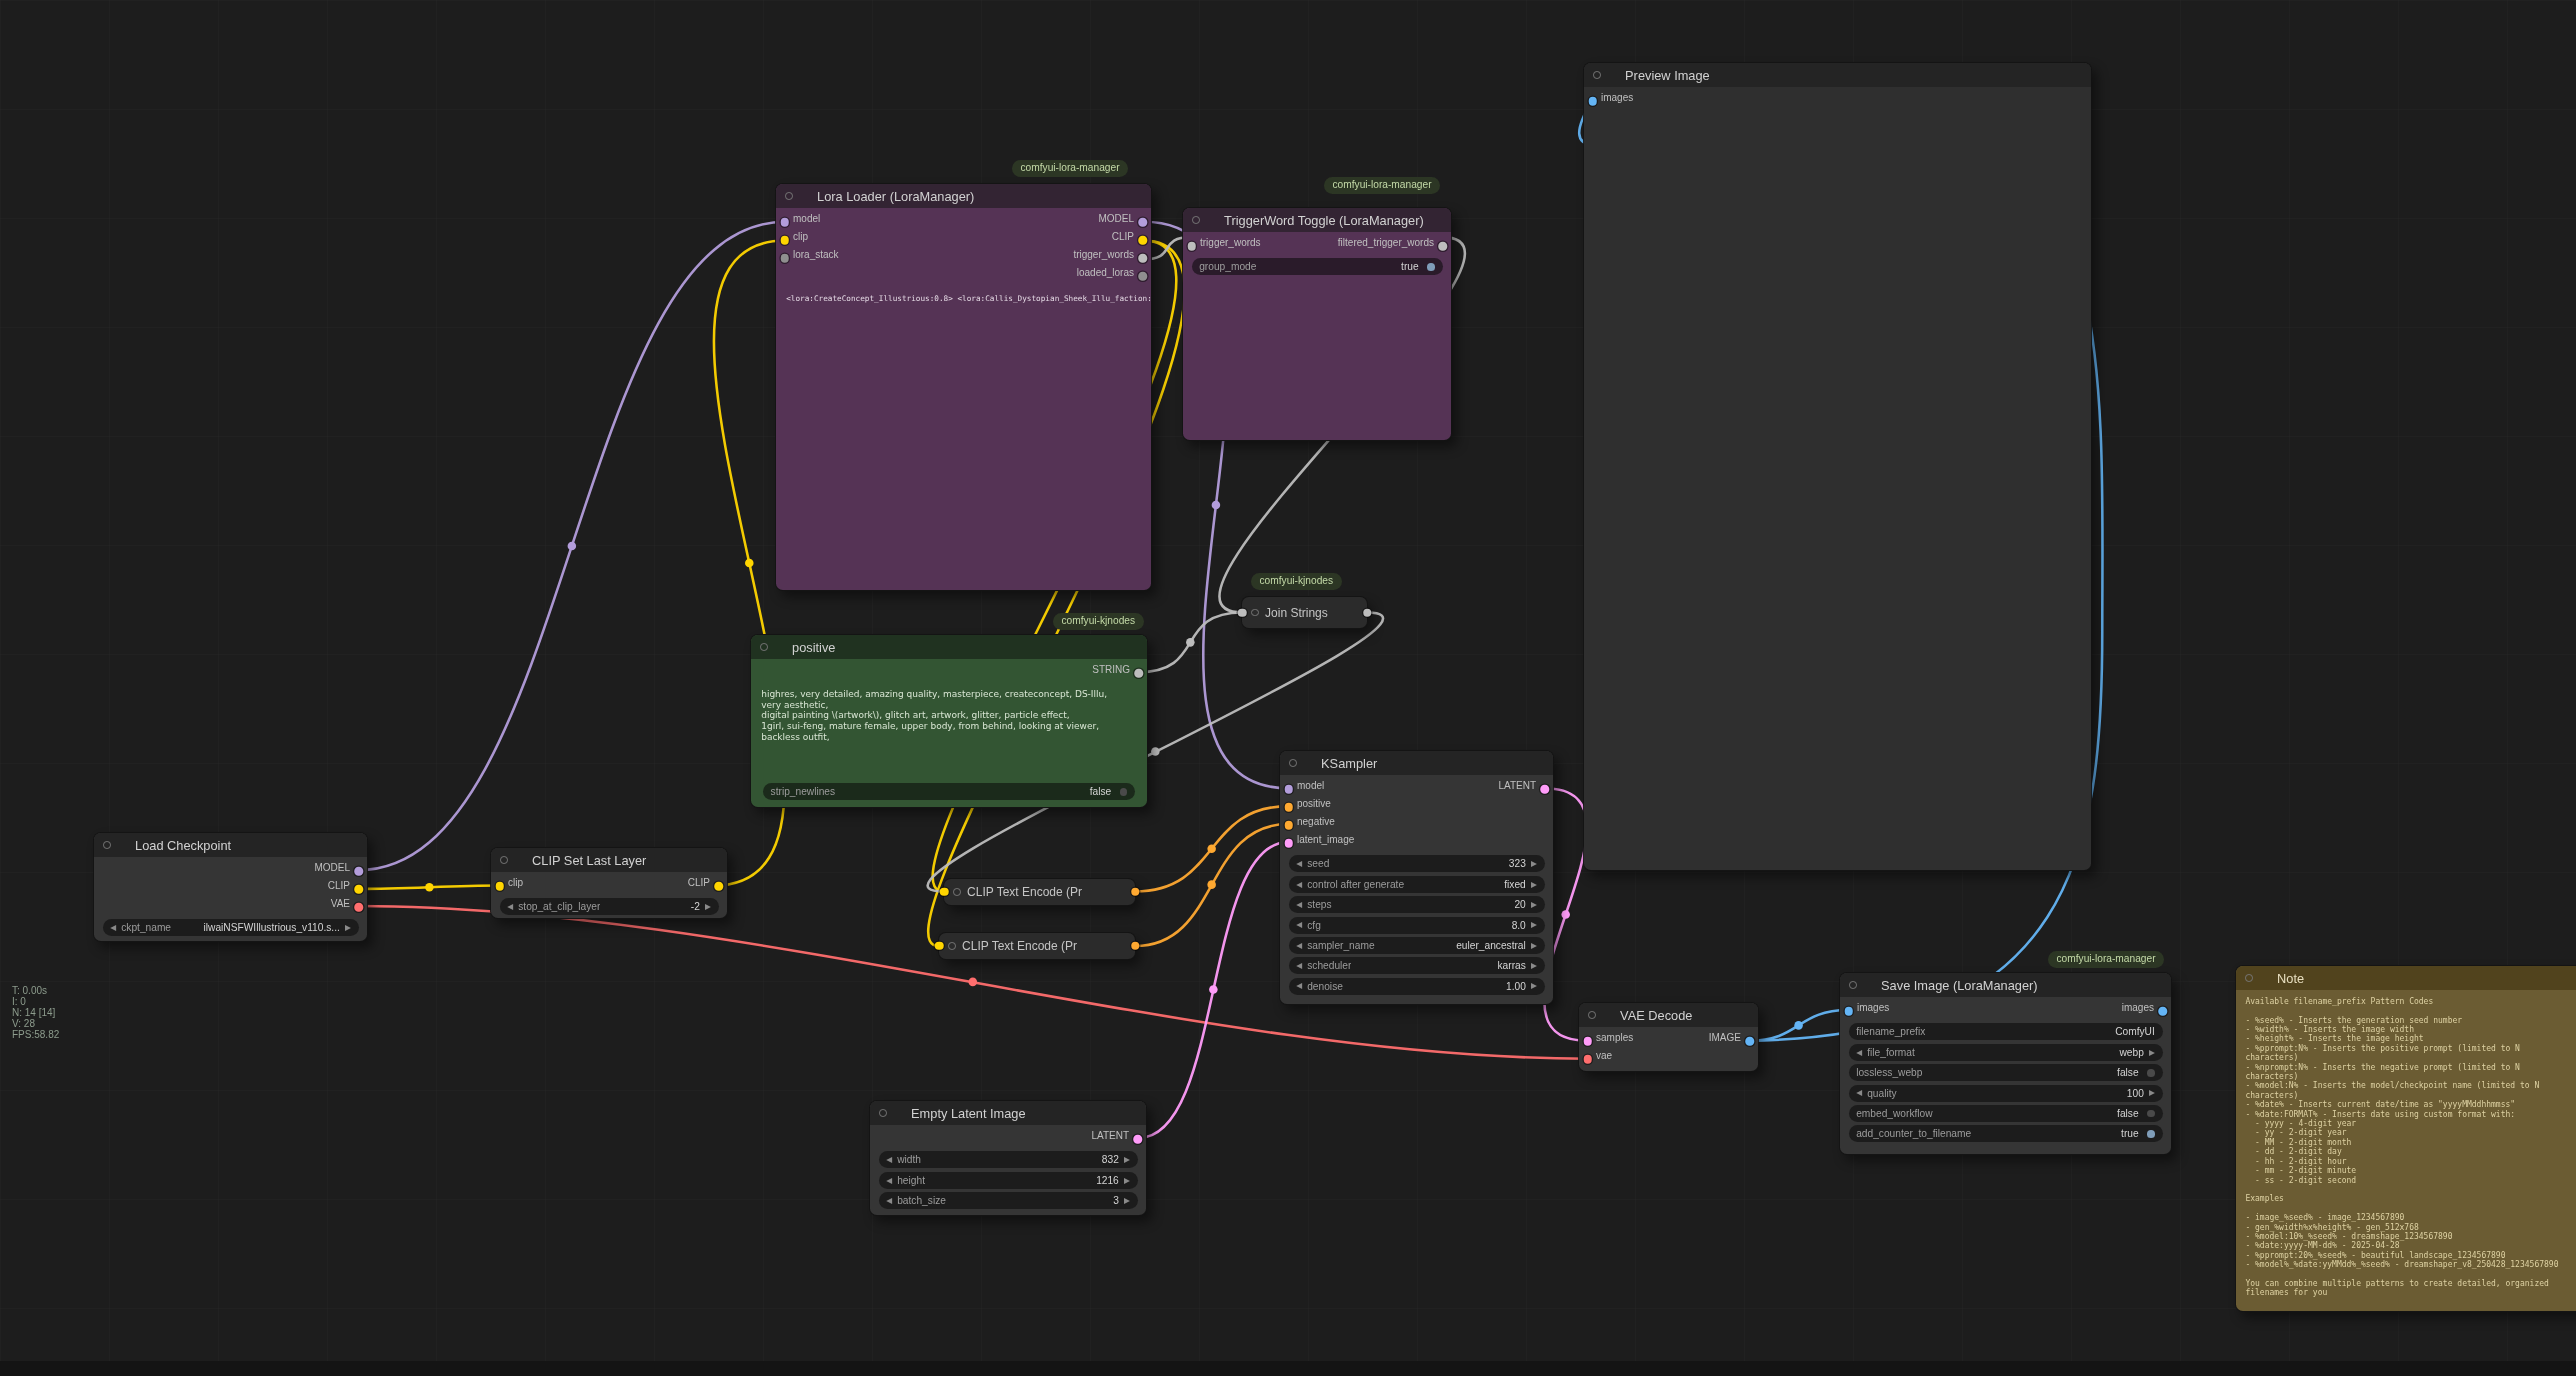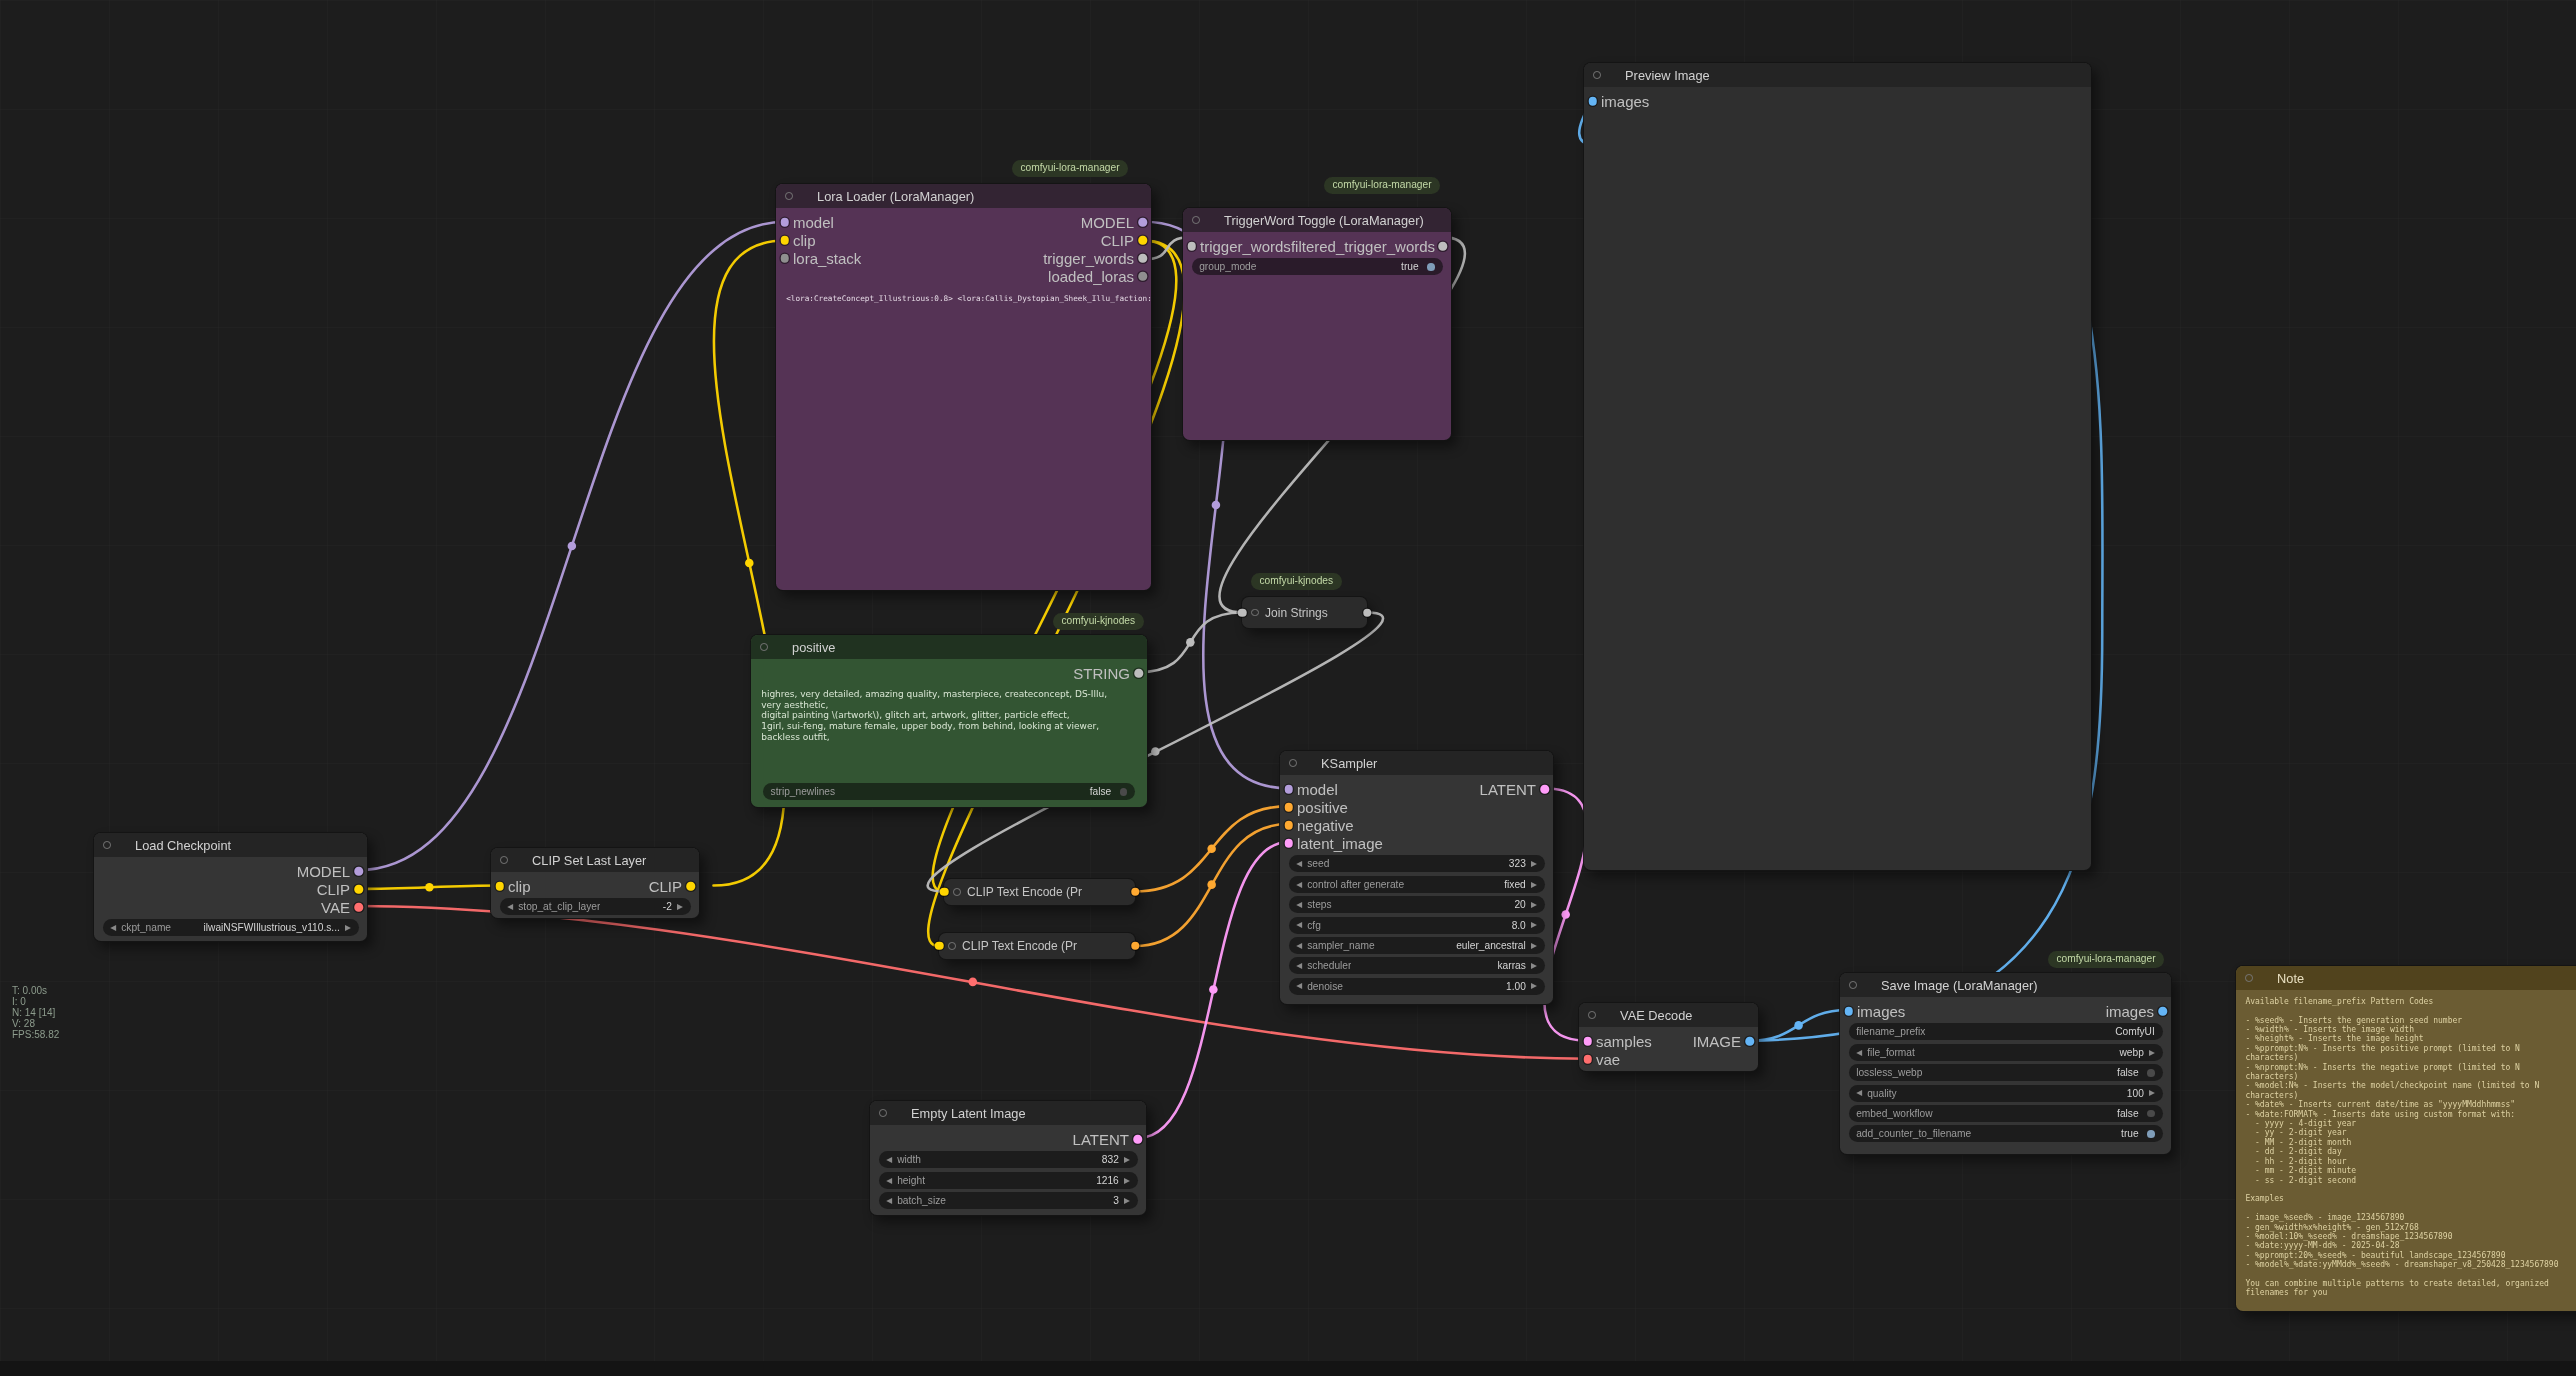--- a/index.html
+++ b/index.html
@@ -24,22 +24,22 @@
     box-shadow:0 0 0 0.9px #141414,5.1px 6.8px 12px rgba(0,0,0,.45)}
   .node .hdr{height:24px;display:flex;align-items:center;gap:24px;padding:0 9.4px;
     background:#242424;border-radius:6.8px 6.8px 0 0;font-size:12.8px;color:#d2d2d2;white-space:nowrap;overflow:hidden}
   .statusdot{width:7.7px;height:7.7px;border-radius:50%;border:1.3px solid #777;flex:none}
   .purple{background:var(--c-node-purple)} .purple .hdr{background:#332433}
   .green{background:var(--c-node-green)} .green .hdr{background:#203220}
   .note-node{background:var(--c-node-note)} .note-node .hdr{background:#51431d;color:#e8dfc0}
   .bigbody{background:#2f2f2f}
 
   .rows{padding-top:5.1px}
-  .row{position:relative;height:18px;display:flex;align-items:flex-end;padding:0 17px;
-    font-size:15px;color:#c0c0c0}
+  .row{position:relative;height:18px;display:flex;align-items:flex-start;padding:0 17px;
+    font-size:10px;color:#c0c0c0}
   .row .in-label{white-space:nowrap}
   .row .out-label{margin-left:auto;white-space:nowrap}
   .port{position:absolute;top:50%;width:8.5px;height:8.5px;border-radius:50%;
     box-shadow:0 0 0 1.3px rgba(0,0,0,.45)}
   .port.in{left:8.5px;transform:translate(-50%,-50%)}
   .port.out{right:8.5px;transform:translate(50%,-50%)}
   .c-model{background:var(--c-model)} .c-clip{background:var(--c-clip)}
   .c-vae{background:var(--c-vae)} .c-cond{background:var(--c-conditioning)}
   .c-latent{background:var(--c-latent)} .c-image{background:var(--c-image)}
   .c-string{background:var(--c-string)} .c-gray{background:#8f8f8f}
@@ -131,21 +131,21 @@
       </div>
     </div>
     <div class="widget">
       <span class="arrow">◀</span>
       <span class="w-label">ckpt_name</span>
       <span class="w-value">ilwaiNSFWIllustrious_v110.s...</span>
       <span class="arrow">▶</span>
     </div>
   </div>
 
-  <div class="node" style="left:491px;top:848px;width:208px;height:70px">
+  <div class="node" style="left:491px;top:848px;width:236px;height:70px">
     <div class="hdr">
       <span class="statusdot"></span>
       <span>CLIP Set Last Layer</span>
     </div>
     <div class="rows">
       <div class="row">
         <span class="in-label">clip</span>
         <span class="out-label">CLIP</span>
         <span class="port in c-clip"></span>
         <span class="port out c-clip"></span>

